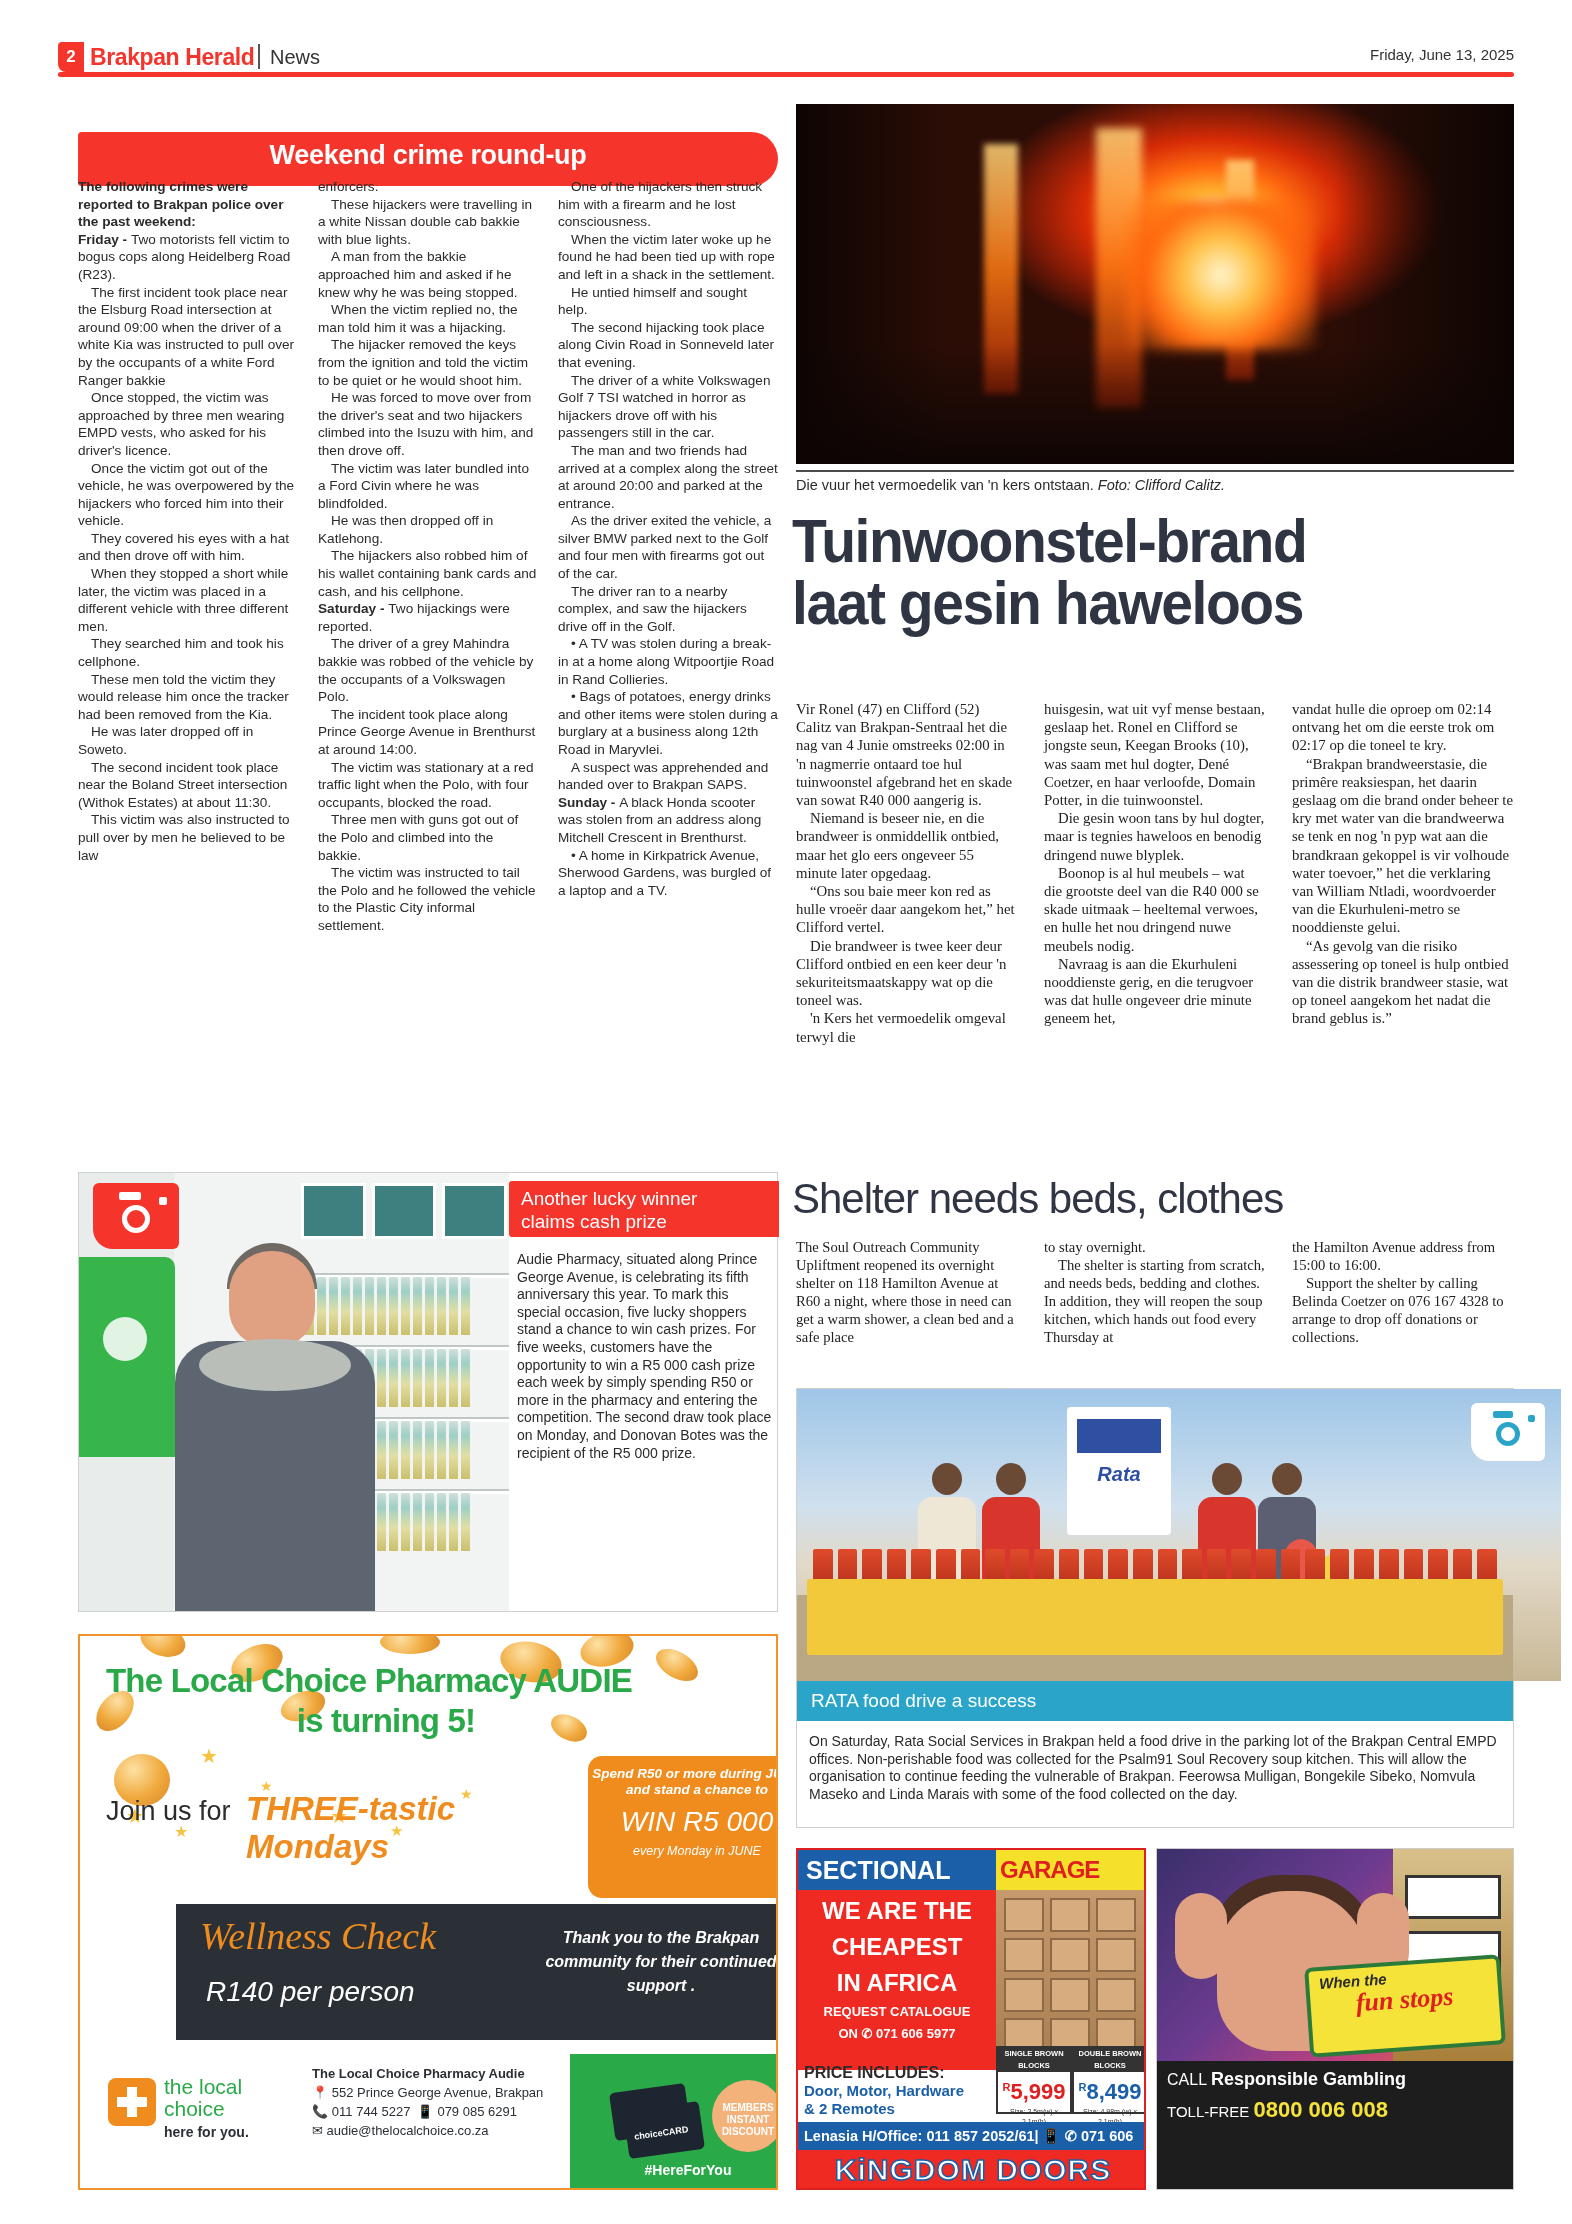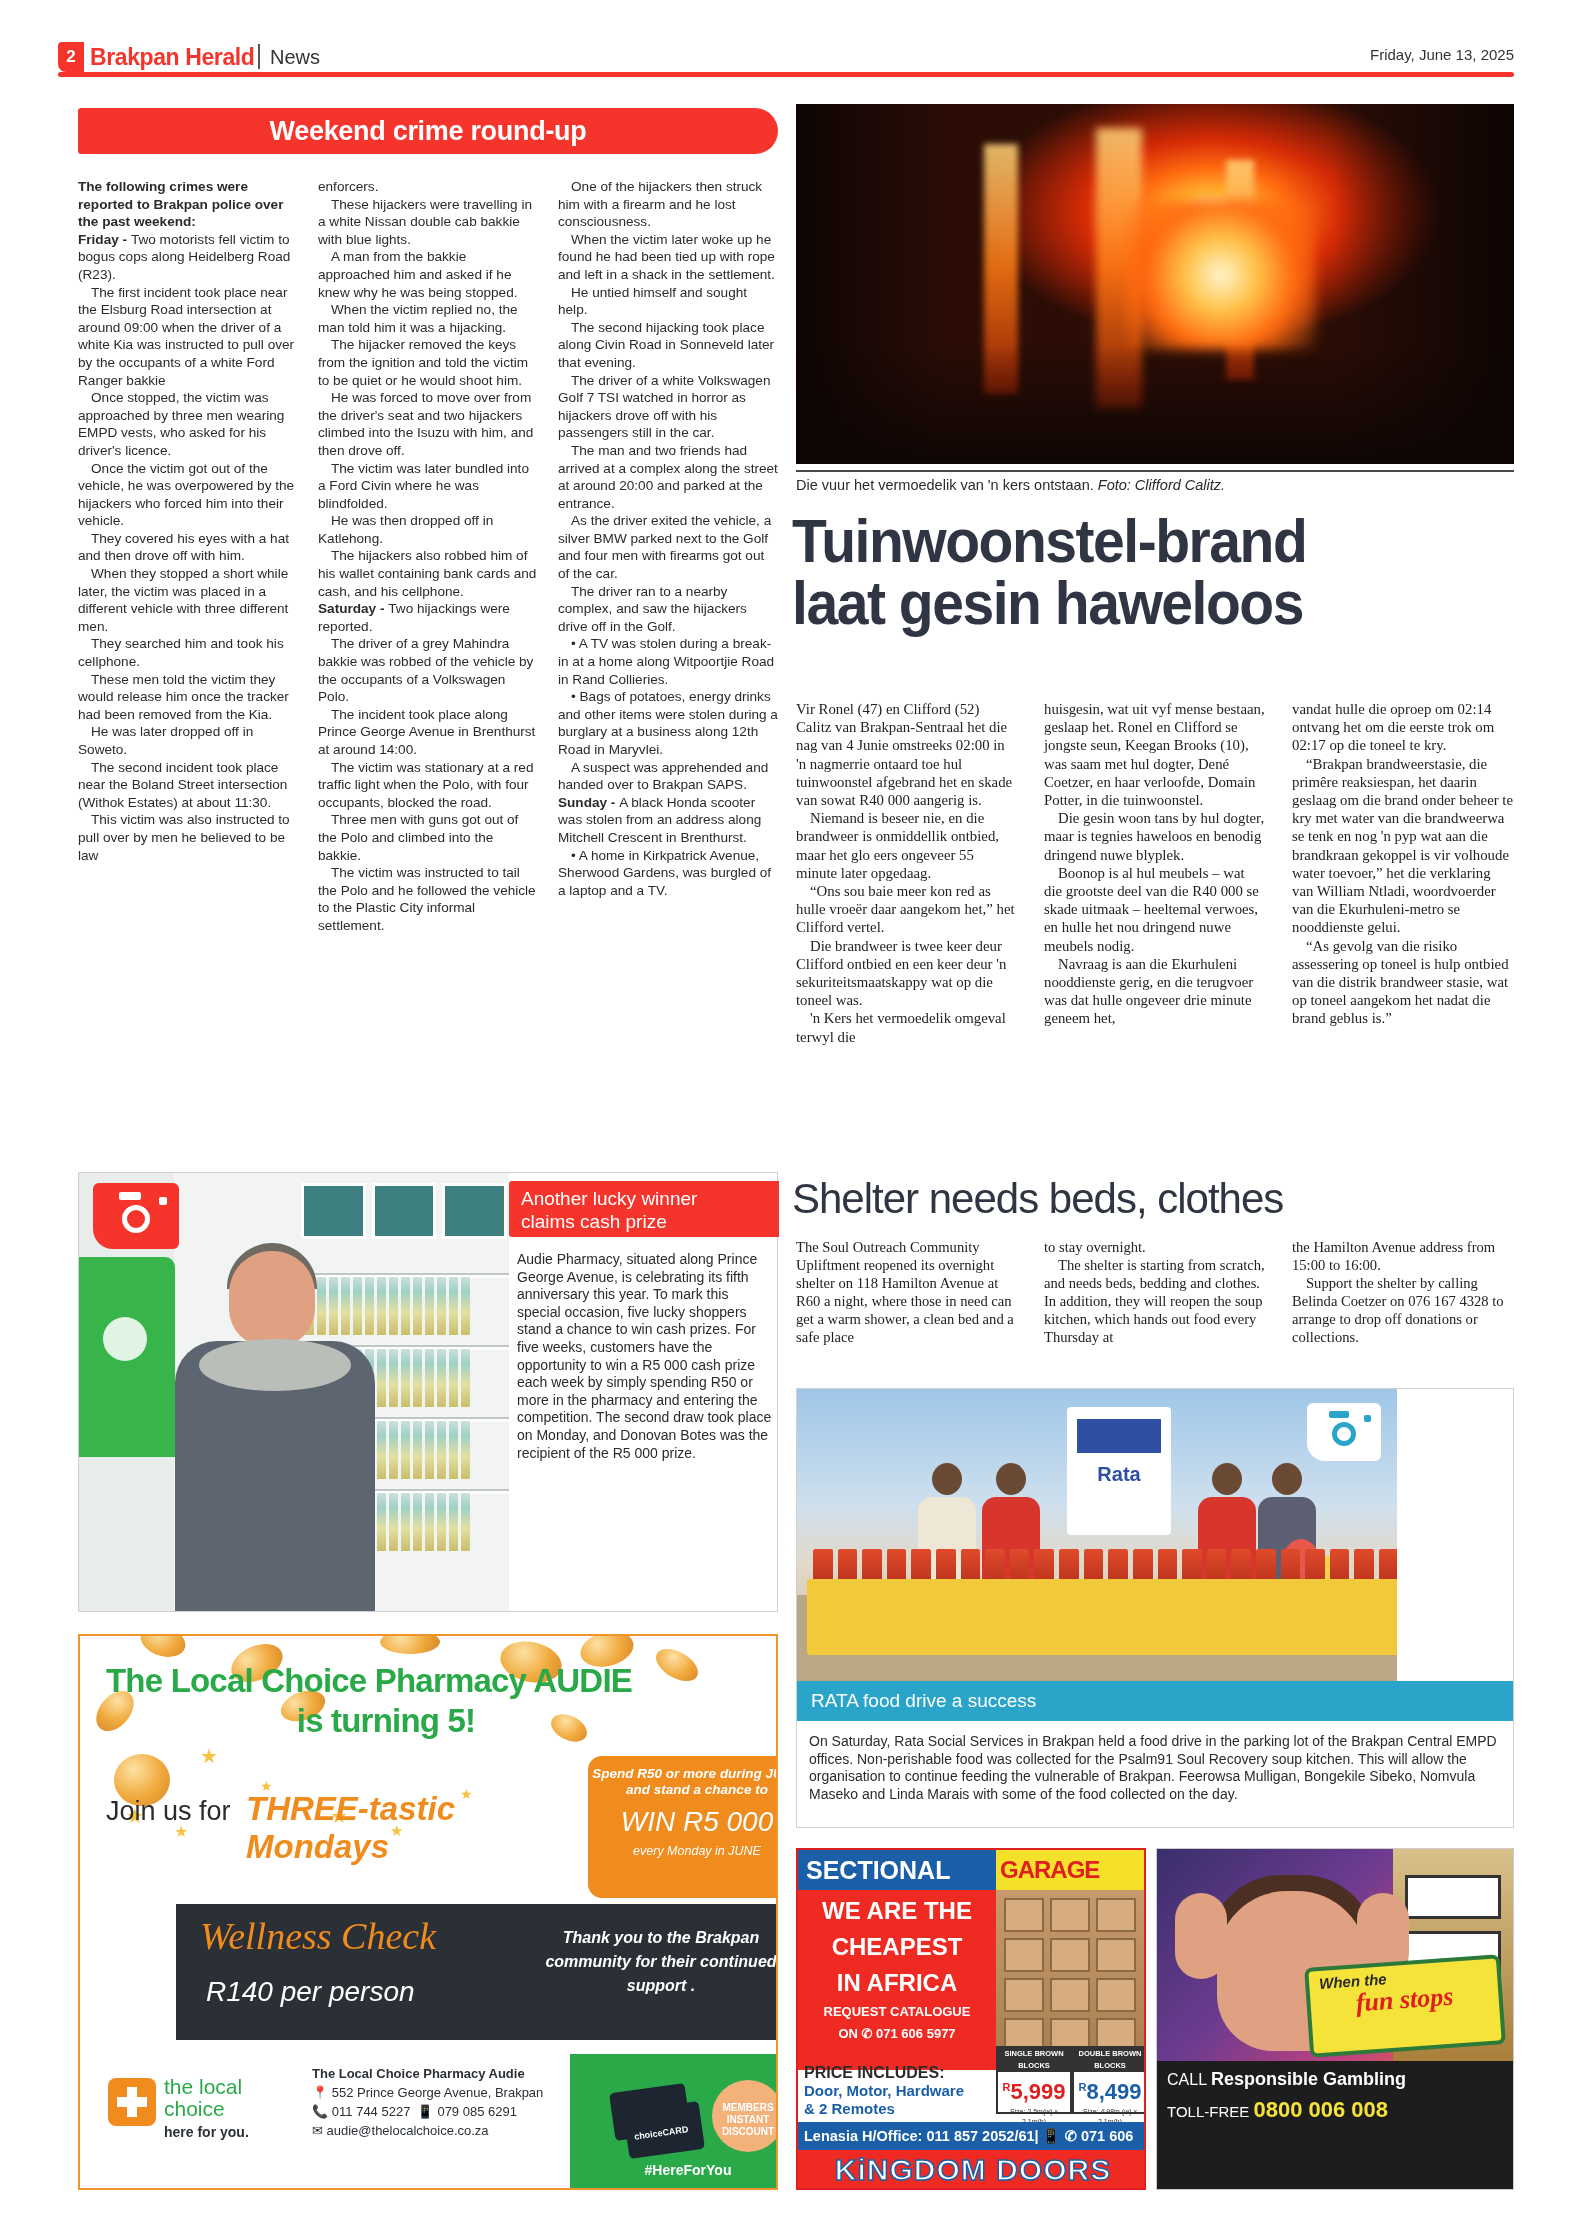--- a/index.html
+++ b/index.html
@@ -18,21 +18,21 @@
   .mh-rule { position:absolute; left:0; top:30px; width:1456px; height:5px; background:#f5342b; border-radius:3px; }
   .mh-badge { position:absolute; left:0; top:0; width:26px; height:30px; background:#f5342b; border-radius:4px 0 0 8px;
     color:#fff; font-weight:bold; font-size:17px; text-align:center; line-height:29px; }
   .mh-title { position:absolute; left:32px; top:0px; font-size:23px; font-weight:bold; color:#f5342b;
     letter-spacing:-0.4px; line-height:30px; font-family:"Liberation Sans", sans-serif; }
   .mh-pipe { position:absolute; left:200px; top:2px; width:2px; height:25px; background:#555; }
   .mh-section { position:absolute; left:212px; top:2px; font-size:20px; color:#333; line-height:26px; }
   .mh-date { position:absolute; right:0; top:4px; font-size:15px; color:#333; }
 
   
-  .crime-banner { position:absolute; left:78px; top:108px; width:700px; height:46px; background:#f5342b;
+  .crime-banner { position:absolute; left:78px; top:132px; width:700px; height:54px; background:#f5342b;
     border-radius:4px 28px 28px 4px; }
   .crime-banner .txt { color:#fff; font-size:27px; font-weight:bold; line-height:46px; text-align:center;
     letter-spacing:-0.3px; }
 
   
   .crime-cols { position:absolute; left:78px; top:178px; width:700px; height:980px;
     display:flex; gap:20px; }
   .ccol { width:220px; font-size:13.6px; line-height:17.6px; color:#2b2b2b; }
   .ccol p { text-indent:13px; margin:0; }
   .ccol p.noind { text-indent:0; }
@@ -115,22 +115,22 @@
   
   .shelter-head { position:absolute; left:792px; top:1176px; width:740px; font-size:42px; line-height:46px;
     color:#2f3542; letter-spacing:-1px; }
   .shelter-cols { position:absolute; left:796px; top:1238px; width:718px; height:140px; display:flex; gap:26px; }
   .scol { width:222px; font-family:"Liberation Serif", serif; font-size:14.6px; line-height:18px; color:#222; }
   .scol p { text-indent:14px; margin:0; }
   .scol p.noind { text-indent:0; }
 
   
   .rata-box { position:absolute; left:796px; top:1388px; width:718px; height:440px; border:1px solid #d0d0d0; }
-  .rata-photo { position:absolute; left:0; top:0; width:600px; height:292px; overflow:hidden;
-    background:linear-gradient(180deg,#9fc6e8 0%, #cfe0ee 40%, #e2d9c8 60%, #c9b896 100%); }
+  .rata-photo { position:absolute; left:0; top:0; width:764px; height:292px; overflow:hidden;
+    background:linear-gradient(180deg,#9fc6e8 0%, #cfe0ee 40%, #e2d9c8 60%, #c9b896 100%);font-style:italic; }
   .rata-ground { position:absolute; left:0; bottom:0; width:716px; height:86px; background:#b9a883; }
   .rata-table { position:absolute; left:10px; bottom:26px; width:696px; height:76px; background:#f1c93b; border-radius:3px; }
   .rata-cans { position:absolute; left:16px; bottom:92px; width:684px; height:40px; display:flex; gap:5px; }
   .rata-cans span { display:block; flex:1; height:40px; background:linear-gradient(180deg,#e04a2b,#b5301a); border-radius:2px; }
   .rata-p { position:absolute; bottom:92px; width:64px; }
   .rata-p .hd { width:30px; height:32px; border-radius:50%; margin:0 auto; background:#6b4a35; }
   .rata-p .bd { width:58px; height:92px; margin:2px auto 0; border-radius:14px 14px 0 0; }
   .rata-banner { position:absolute; left:270px; top:18px; width:104px; height:128px; background:#ffffff; border-radius:4px; }
   .rata-banner .bar { position:absolute; left:10px; top:12px; width:84px; height:34px; background:#2f4fa2; }
   .rata-banner .rata-t { position:absolute; left:0; top:56px; width:104px; text-align:center; font-size:20px;

